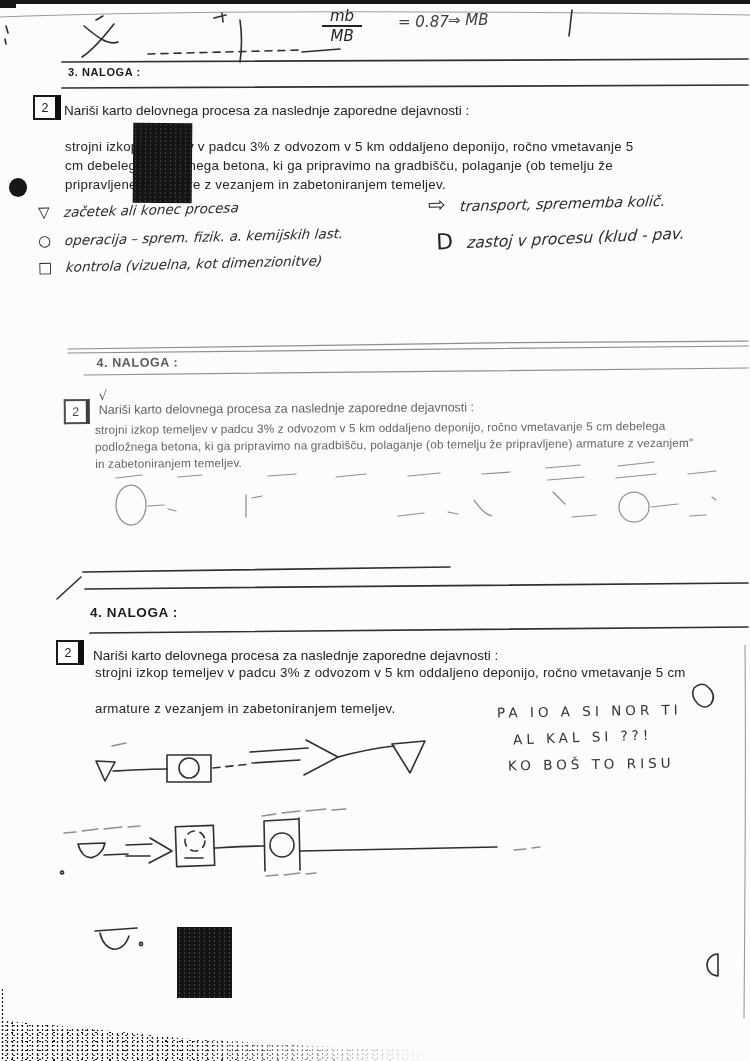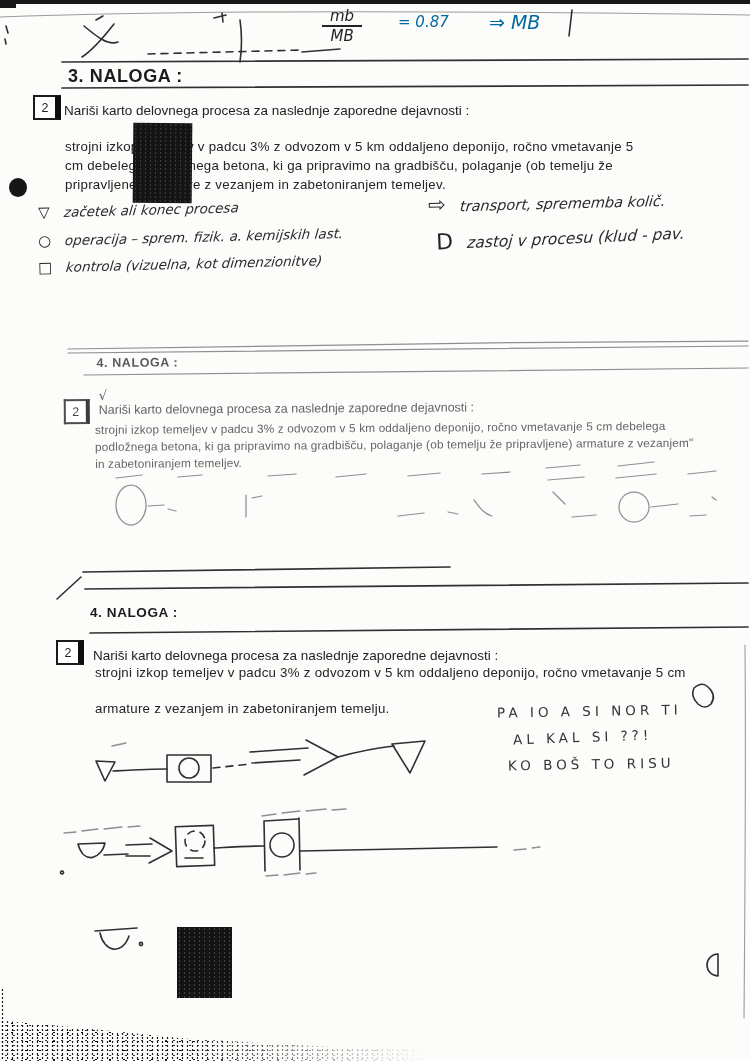--- a/index.html
+++ b/index.html
@@ -1,31 +1,31 @@
 <!DOCTYPE html>
 <html><head>
 <meta charset="utf-8">
 <style>
   html,body{margin:0;padding:0;background:#e9e9e7;}
   .page{position:relative;width:750px;height:1061px;background:#fcfcfb;overflow:hidden;
         font-family:"Liberation Sans",sans-serif;color:#1c1c1c;}
   
-  .heading{position:absolute;font-weight:bold;font-size:18px;letter-spacing:.6px;color:#1b1b1b;white-space:nowrap;}
+  .heading{position:absolute;font-weight:bold;font-size:11px;letter-spacing:.6px;color:#1b1b1b;white-space:nowrap;}
   .print{position:absolute;font-size:13.5px;white-space:nowrap;color:#222;}
   .pline{position:absolute;font-size:13.3px;letter-spacing:.25px;white-space:nowrap;color:#242424;}
   .badge{position:absolute;width:20px;height:21px;border:2px solid #1a1a1a;border-right:6px solid #0e0e0e;
          background:#fff;font-size:12.5px;display:flex;align-items:center;justify-content:center;color:#222;}
   
   .mid{position:absolute;left:0;top:0;width:750px;height:300px;transform:rotate(-0.4deg);}
   .mid .heading{color:#5a5a5a;font-size:12.5px;}
   .mid .print{color:#636363;font-size:12.5px;}
   .mid .pline{color:#656565;font-size:11.8px;letter-spacing:.15px;}
   .mid .badge{border-color:#4e4e4e;border-right-color:#3d3d3d;border-right-width:4px;color:#4a4a4a;}
   
-  .hw{position:absolute;font-family:"DejaVu Sans",sans-serif;font-style:italic;color:#0369a1;white-space:nowrap;}
+  .hw{position:absolute;font-family:"DejaVu Sans",sans-serif;font-style:italic;color:#404040;white-space:nowrap;}
   .lrow{position:absolute;display:flex;gap:14px;align-items:baseline;transform:rotate(-1.5deg);}
   .lsym{font-family:"DejaVu Sans",sans-serif;font-size:15px;color:#242424;}
   .ltxt{font-family:"DejaVu Sans",sans-serif;font-style:italic;font-size:13.5px;color:#2a2a2a;transform:skewX(-7deg);white-space:nowrap;}
   .hwcaps{position:absolute;font-family:"DejaVu Sans",sans-serif;font-size:13.5px;letter-spacing:4px;color:#333;white-space:nowrap;transform:rotate(-1deg);}
   .frac{position:absolute;display:flex;flex-direction:column;align-items:center;
         font-family:"DejaVu Sans",sans-serif;font-style:italic;font-size:15px;color:#242424;}
   .frac .num{padding:0 8px;border-bottom:2px solid #222;line-height:17px;}
   .frac .den{line-height:18px;text-decoration:overline;}
   
   .redact{position:absolute;background:#141414;
@@ -134,21 +134,21 @@
   <div class="topstrip" style="left:0;top:0;width:16px;height:8px;"></div>
   <div class="dot" style="left:9px;top:178px;width:18px;height:19px;"></div>
   <div class="noise" style="left:0;top:1016px;width:440px;height:45px;"></div>
   <div class="noise" style="left:0;top:988px;width:6px;height:73px;clip-path:none;"></div>
 
   <div class="frac" style="left:322px;top:8px;">
     <span class="num">mb</span>
     <span class="den">MB</span>
   </div>
   <div class="hw" style="left:398px;top:13px;font-size:15px;">= 0.87</div>
-  <div class="hw" style="left:489px;top:11px;font-size:19px;">⇒ MB</div>
+  <div class="hw" style="left:448px;top:11px;font-size:15px;">⇒ MB</div>
 
   <div class="heading" style="left:68px;top:66px;">3. NALOGA :</div>
   <div class="badge" style="left:33px;top:95px;">2</div>
   <div class="print" style="left:64px;top:103px;">Nariši karto delovnega procesa za naslednje zaporedne dejavnosti :</div>
   <div class="pline" style="left:65px;top:139px;">strojni izkop temeljev v padcu 3% z odvozom v 5 km oddaljeno deponijo, ročno vmetavanje 5</div>
   <div class="pline" style="left:65px;top:158px;">cm debelega podložnega betona, ki ga pripravimo na gradbišču, polaganje (ob temelju že</div>
   <div class="pline" style="left:65px;top:177px;">pripravljene) armature z vezanjem in zabetoniranjem temeljev.</div>
   <div class="redact" style="left:133px;top:123px;width:59px;height:80px;transform:rotate(.5deg);"></div>
 
   <div class="lrow" style="left:38px;top:201px;">
@@ -179,21 +179,21 @@
     <div class="print" style="left:97px;top:401px;">Nariši karto delovnega procesa za naslednje zaporedne dejavnosti :</div>
     <div class="pline" style="left:93px;top:421px;">strojni izkop temeljev v padcu 3% z odvozom v 5 km oddaljeno deponijo, ročno vmetavanje 5 cm debelega</div>
     <div class="pline" style="left:93px;top:438px;">podložnega betona, ki ga pripravimo na gradbišču, polaganje (ob temelju že pripravljene) armature z vezanjem"</div>
     <div class="pline" style="left:93px;top:455px;">in zabetoniranjem temeljev.</div>
   </div>
 
   <div class="heading" style="left:90px;top:605px;font-size:13.5px;">4. NALOGA :</div>
   <div class="badge" style="left:56px;top:640px;">2</div>
   <div class="print" style="left:93px;top:648px;">Nariši karto delovnega procesa za naslednje zaporedne dejavnosti :</div>
   <div class="pline" style="left:95px;top:665px;">strojni izkop temeljev v padcu 3% z odvozom v 5 km oddaljeno deponijo, ročno vmetavanje 5 cm</div>
-  <div class="pline" style="left:95px;top:701px;">armature z vezanjem in zabetoniranjem temelju.</div>
+  <div class="pline" style="left:95px;top:701px;">armature z vezanjem in zabetoniranjem temeljev.</div>
 
   <div class="hwcaps" style="left:497px;top:703px;">PA IO A SI NOR TI</div>
   <div class="hwcaps" style="left:513px;top:729px;transform:rotate(-2deg);">AL KAL SI ??!</div>
   <div class="hwcaps" style="left:508px;top:756px;">KO BOŠ TO RISU</div>
 
   <div class="redact" style="left:177px;top:927px;width:55px;height:71px;"></div>
 
 </div>
 
 </body></html>

